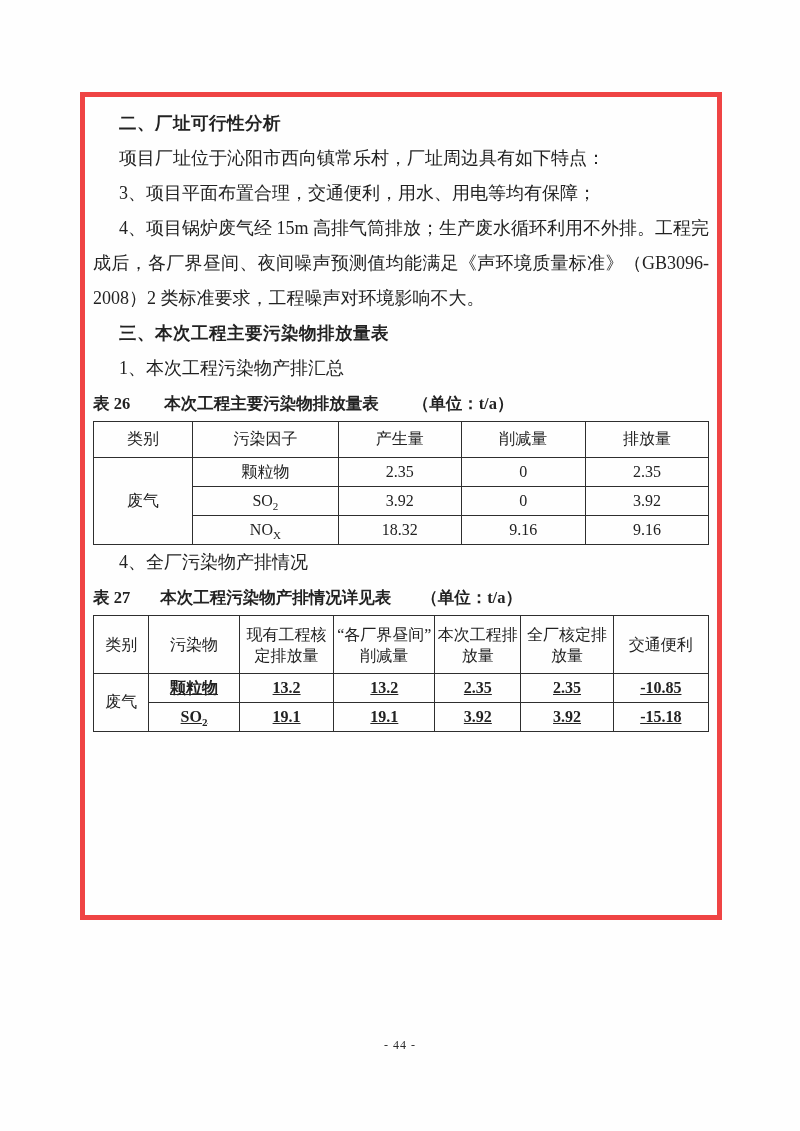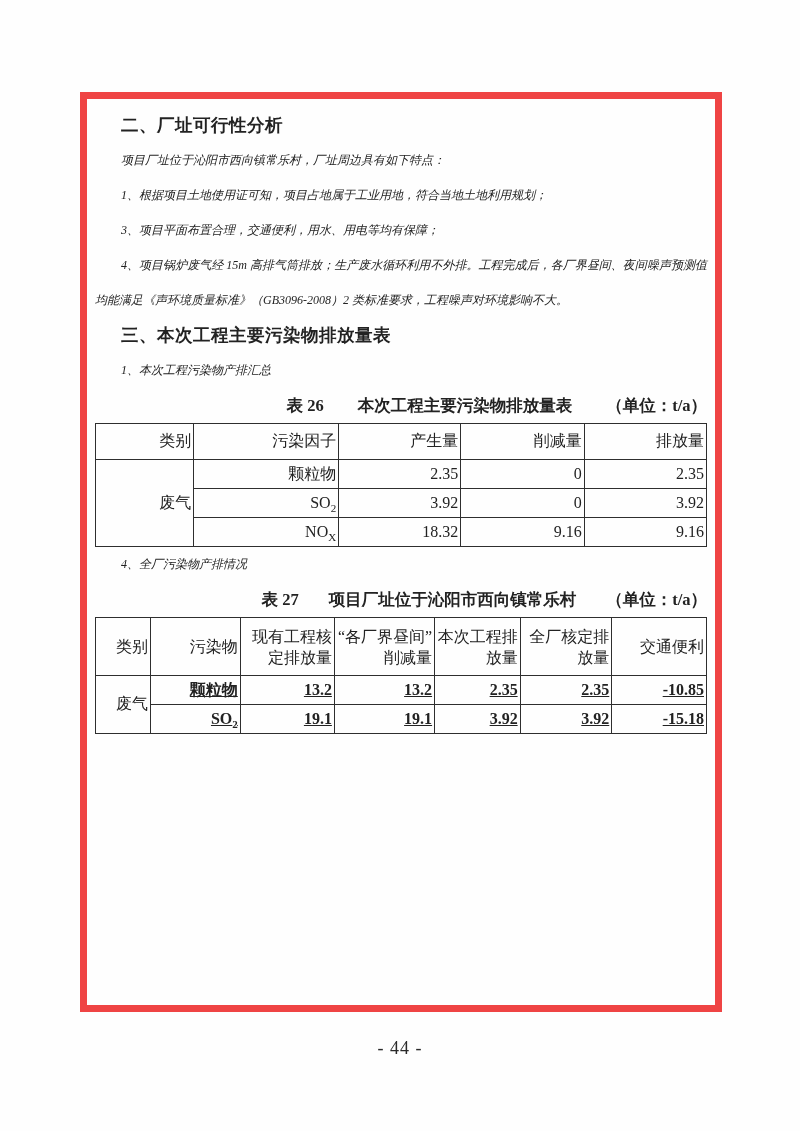--- a/index.html
+++ b/index.html
@@ -13,94 +13,92 @@
   }
   .page {
     position: relative;
     width: 800px; height: 1131px;
     background: #fefefe;
     overflow: hidden;
   }
   .border-box {
     position: absolute;
     left: 80px; top: 92px;
-    width: 642px; height: 920px;
-    border: 7px solid #ef4444;
+    width: 642px; height: 828px;
+    border: 5px solid #ef4444;
     padding: 9px 8px 8px 8px;
     background: #fefefe;
   }
   .sec-heading {
     font-size: 17.5px;
     font-weight: bold;
     line-height: 35px;
     margin: 0;
     padding-left: 26px;
     letter-spacing: 0.5px;
     font-family: "Liberation Sans", "DejaVu Sans", sans-serif;
   }
   p.body {
-    font-size: 12px;
+    font-size: 18px;
     line-height: 35px;
     margin: 0;
     text-indent: 26px;
     text-align: justify;
-    font-style: italic;
   }
   .tbl-caption {
     font-size: 16.5px;
     font-weight: bold;
     line-height: 30px;
-    text-align: right;
+    text-align: left;
     margin: 3px 0 2px 0;
   }
   .tbl-caption .gap-wide { display: inline-block; width: 34px; }
   .tbl-caption .gap { display: inline-block; width: 30px; }
   table {
     width: 100%;
     border-collapse: collapse;
     table-layout: fixed;
     font-size: 16px;
     color: #222;
   }
   th, td {
     border: 1px solid #2e2e2e;
-    text-align: right;
+    text-align: center;
     vertical-align: middle;
     padding: 0 2px;
     font-weight: normal;
   }
   .t26 th { height: 36px; }
   .t26 td { height: 29px; }
   .t27 th { height: 58px; line-height: 21px; }
   .t27 td { height: 29px; }
   .t27 td.val, .t27 td.pname {
     font-weight: bold;
     text-decoration: underline;
   }
   sub { font-size: 11px; line-height: 0; }
   .after-table { margin-top: 7px; }
   .footer {
     position: absolute;
     left: 0; width: 800px;
     top: 1038px;
     text-align: center;
-    font-size: 18px;
+    font-size: 12px;
     color: #2a2a2a;
     letter-spacing: 1px;
   }
 </style>
 </head>
 <body>
 
 <div class="page">
   <div class="border-box">
 
     <h2 class="sec-heading">二、厂址可行性分析</h2>
     <p class="body">项目厂址位于沁阳市西向镇常乐村，厂址周边具有如下特点：</p>
-    <p class="body">1、根据项目土地使用证可知，项目占地属于工业用地，符合当地土地利用规划；</p>
     <p class="body">3、项目平面布置合理，交通便利，用水、用电等均有保障；</p>
     <p class="body">4、项目锅炉废气经 15m 高排气筒排放；生产废水循环利用不外排。工程完成后，各厂界昼间、夜间噪声预测值均能满足《声环境质量标准》（GB3096-2008）2 类标准要求，工程噪声对环境影响不大。</p>
 
     <h2 class="sec-heading">三、本次工程主要污染物排放量表</h2>
     <p class="body">1、本次工程污染物产排汇总</p>
 
     <div class="tbl-caption">
       <span>表 26</span><span class="gap-wide"></span><span>本次工程主要污染物排放量表</span><span class="gap-wide"></span><span>（单位：t/a）</span>
     </div>
 
@@ -140,21 +138,21 @@
           <td>18.32</td>
           <td>9.16</td>
           <td>9.16</td>
         </tr>
       </tbody>
     </table>
 
     <p class="body after-table">4、全厂污染物产排情况</p>
 
     <div class="tbl-caption">
-      <span>表 27</span><span class="gap"></span><span>项目厂址位于沁阳市西向镇常乐村</span><span class="gap"></span><span>（单位：t/a）</span>
+      <span>表 27</span><span class="gap"></span><span>本次工程污染物产排情况详见表</span><span class="gap"></span><span>（单位：t/a）</span>
     </div>
 
     <table class="t27">
       <colgroup>
         <col style="width:9%">
           <col style="width:14.7%">
           <col style="width:15.4%">
           <col style="width:16.4%">
           <col style="width:14%">
           <col style="width:15%">

